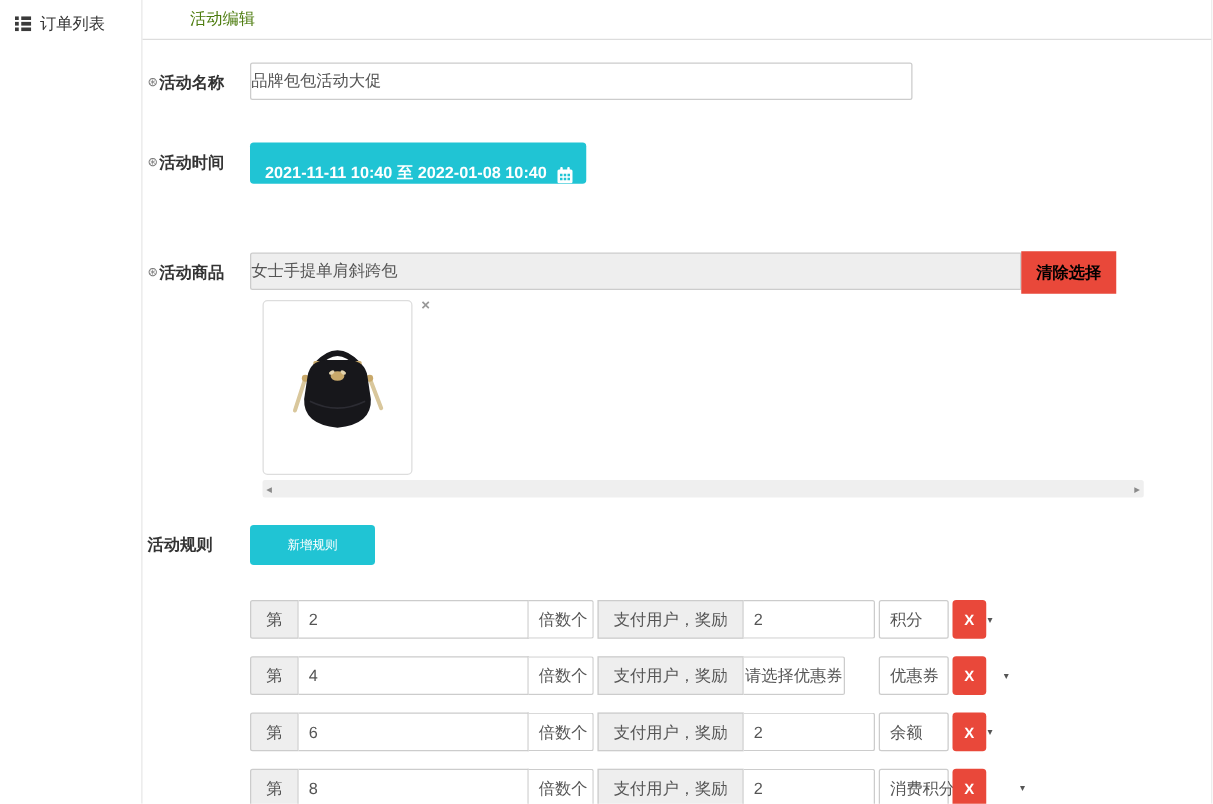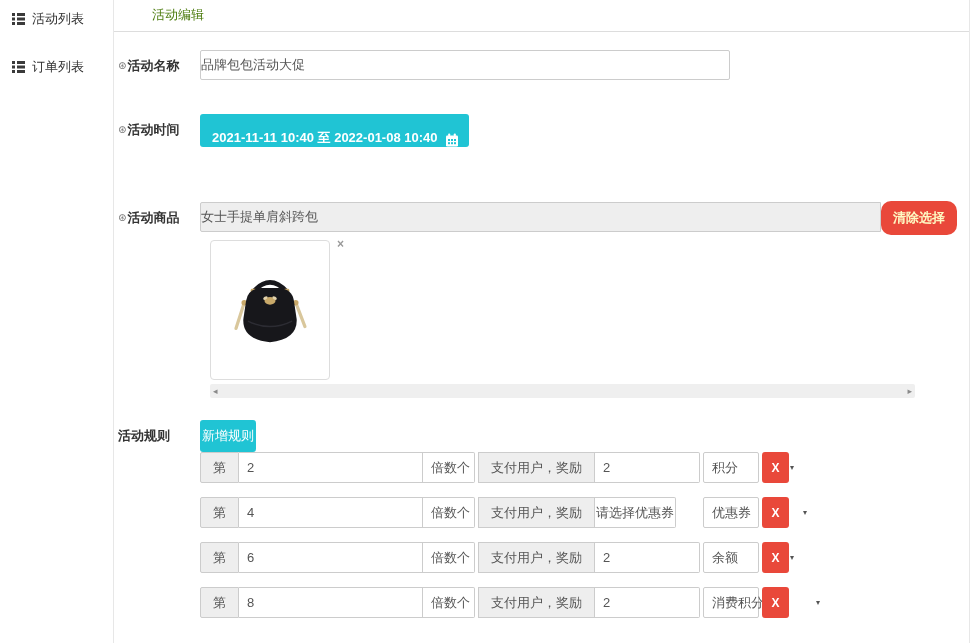--- a/index.html
+++ b/index.html
@@ -34,39 +34,39 @@
   .row-time { margin-bottom:55px; }
   .row-goods { margin-bottom:22px; }
 
   
   .time-btn { display:inline-flex; align-items:flex-end; gap:7px; height:33px; padding:0 10px 0 12px;
     border:none; border-radius:3px; color:#fff; font-weight:bold; font-size:13px; cursor:pointer;
     font-family:inherit; }
 
   
   .goods-group { display:flex; align-items:flex-start; }
-  .goods-input { width:681px; background:#eee; border:1px solid #ccc; border-radius:2px 0 0 2px; }
+  .goods-input { width:617px; background:#eee; border:1px solid #ccc; border-radius:2px 0 0 2px; }
   .btn-plain { height:32px; padding:0 12px; background:#fff; border:1px solid #ccc; margin-left:-1px;
     color:#555; font-family:inherit; font-size:13px; cursor:pointer; }
-  .btn-danger { height:34px; margin-top:-1px; padding:0 12px; border:none; border-radius:10px;
-    color:#fef9c3; font-family:inherit; font-size:13px; font-weight:bold; cursor:pointer; }
+  .btn-danger { height:34px; margin-top:-1px; padding:0 12px; border:none; border-radius:0;
+    color:#000000; font-family:inherit; font-size:13px; font-weight:bold; cursor:pointer; }
 
   .thumb-zone { padding-left:10px; margin-top:5px; }
   .thumb-wrap { position:relative; width:120px; }
   .thumb-card { width:120px; height:140px; background:#fff; border:1px solid #ddd; border-radius:4px;
     display:flex; align-items:center; justify-content:center; }
   .thumb-close { position:absolute; right:-14px; top:-2px; color:#999; font-size:12px; font-weight:bold;
     cursor:pointer; line-height:1; }
   .hscroll { margin-top:4px; width:705px; height:14px; background:#efefef; border-radius:2px;
     display:flex; align-items:center; justify-content:space-between; padding:0 3px; }
   .scroll-arrow { color:#8a8a8a; font-size:9px; line-height:1; cursor:pointer; }
 
   
-  .add-rule-btn { height:32px; padding:0 2px; border:none; border-radius:3px; color:#fff;
-    font-family:inherit; font-size:13px; cursor:pointer; margin-bottom:0; }
+  .add-rule-btn { height:32px; padding:0 30px; border:none; border-radius:3px; color:#fff;
+    font-family:inherit; font-size:10px; cursor:pointer; margin-bottom:28px; }
   .rule-row { display:flex; align-items:stretch; height:31px; margin-bottom:14px; }
   .addon { display:flex; align-items:center; justify-content:center; background:#eee;
     border:1px solid #ccc; padding:0 12px; color:#555; white-space:nowrap; }
   .addon-first { border-radius:2px 0 0 2px; }
   .rule-num { width:184px; border:1px solid #ccc; border-left:none; padding:0 8px; color:#555;
     font-family:inherit; font-size:13px; outline:none; }
   .sel { display:flex; align-items:center; justify-content:space-between; border:1px solid #ccc;
     background:#fff; padding:0 6px 0 8px; cursor:pointer; color:#555; white-space:nowrap;gap:48px; }
   .sel-unit { width:52px; border-left:none; border-radius:0 2px 2px 0; }
   .addon-mid { margin-left:3px; }
@@ -90,33 +90,20 @@
       <svg class="list-ico" width="13" height="12" viewBox="0 0 13 12">
         <g fill="#3a3a3a">
           <rect x="0" y="0" width="3" height="3"></rect>
             <rect x="5" y="0" width="8" height="3"></rect>
           <rect x="0" y="4.5" width="3" height="3"></rect>
             <rect x="5" y="4.5" width="8" height="3"></rect>
           <rect x="0" y="9" width="3" height="3"></rect>
             <rect x="5" y="9" width="8" height="3"></rect>
         </g>
       </svg>
-      <span>活动列表</span>
-    </div>
-    <div class="side-item">
-      <svg class="list-ico" width="13" height="12" viewBox="0 0 13 12">
-        <g fill="#3a3a3a">
-          <rect x="0" y="0" width="3" height="3"></rect>
-            <rect x="5" y="0" width="8" height="3"></rect>
-          <rect x="0" y="4.5" width="3" height="3"></rect>
-            <rect x="5" y="4.5" width="8" height="3"></rect>
-          <rect x="0" y="9" width="3" height="3"></rect>
-            <rect x="5" y="9" width="8" height="3"></rect>
-        </g>
-      </svg>
       <span>订单列表</span>
     </div>
   </div>
 
   <div class="main">
     <div class="tabbar">
       <span class="tab-active">活动编辑</span>
     </div>
 
     <div class="form">

